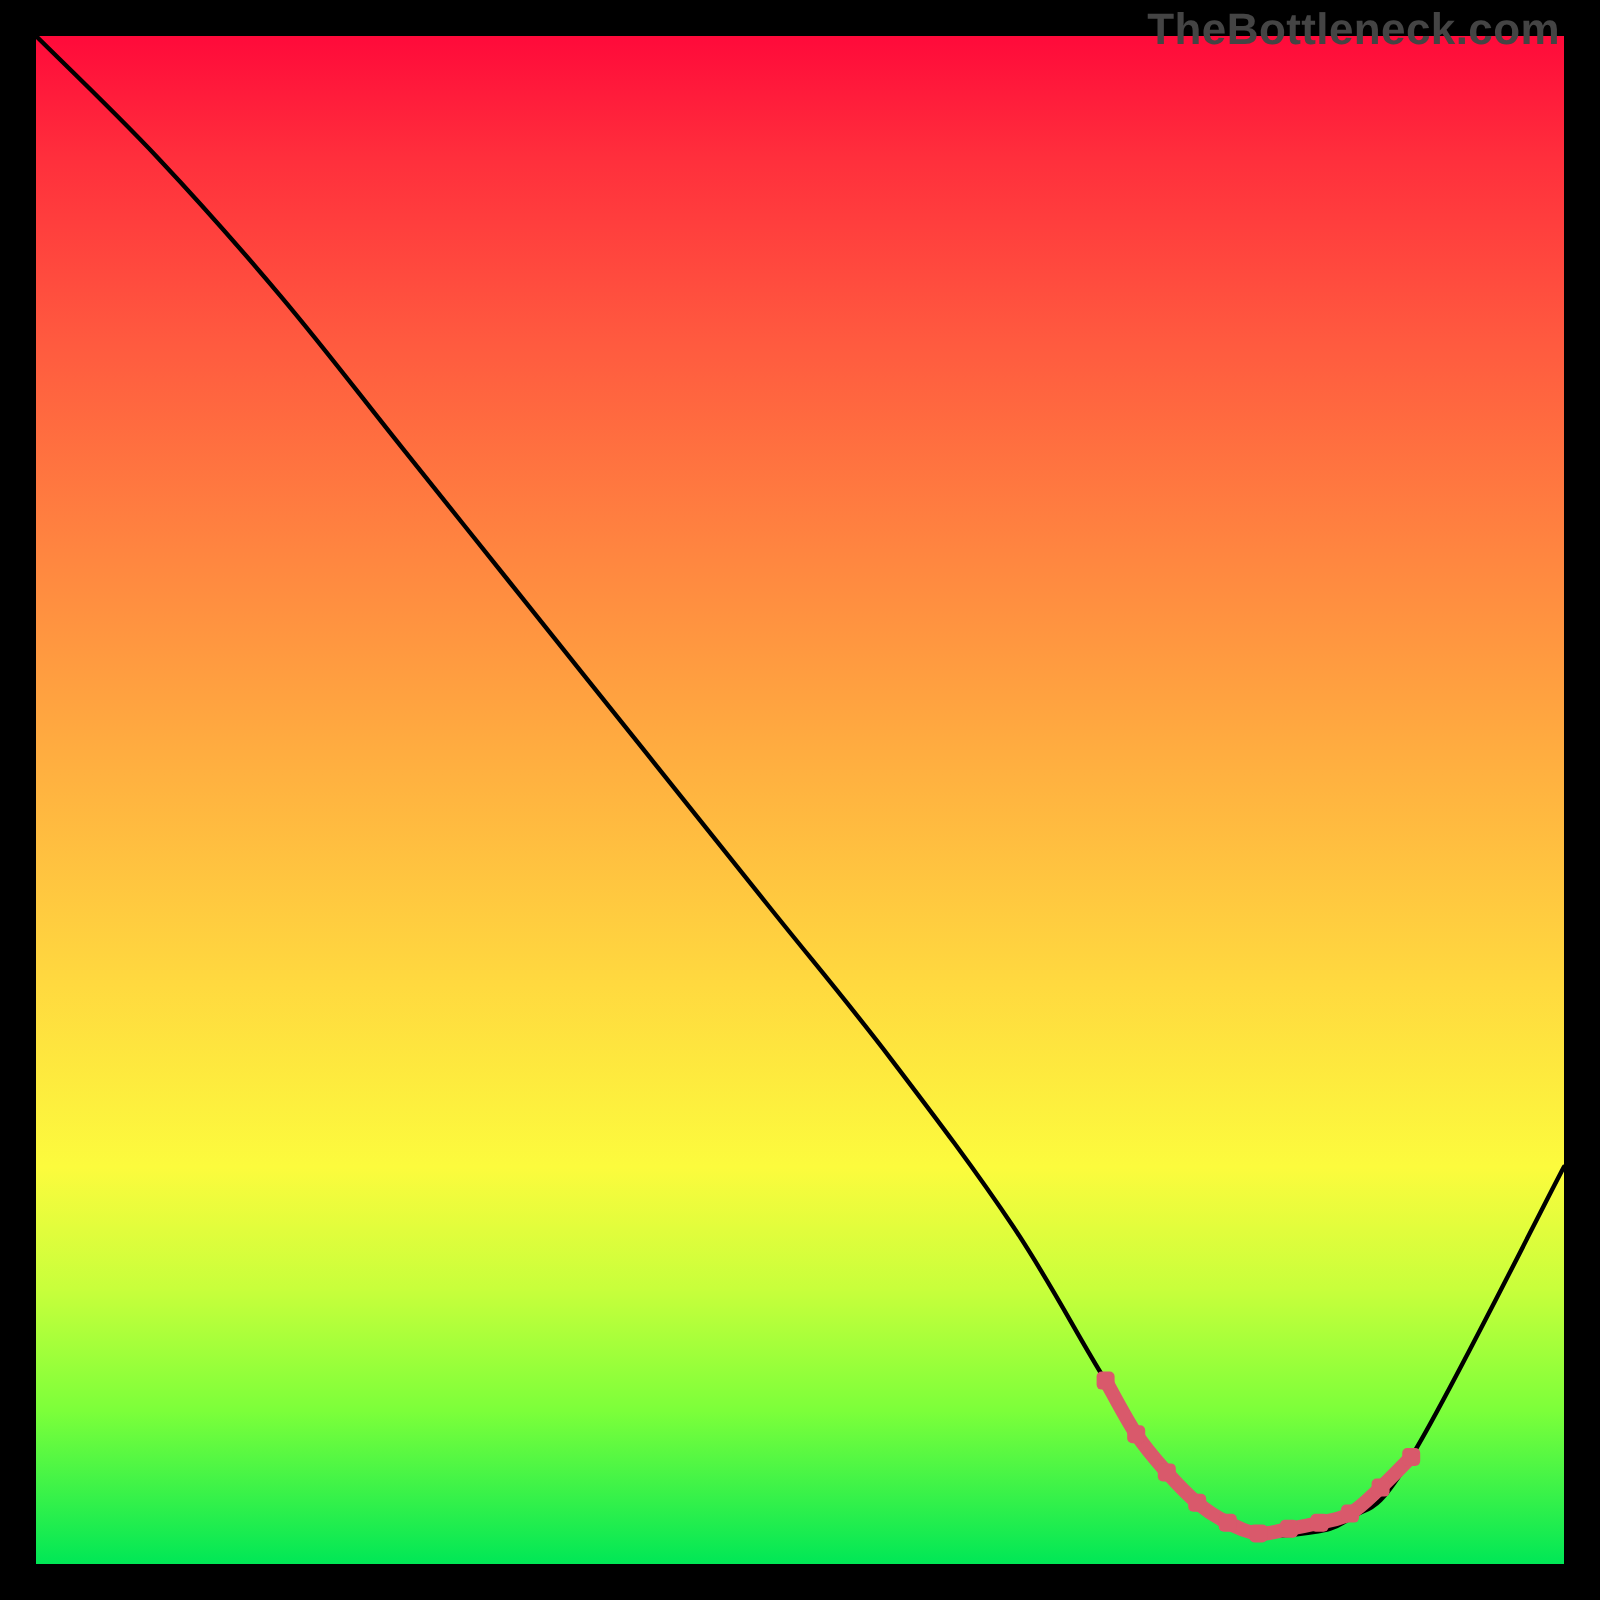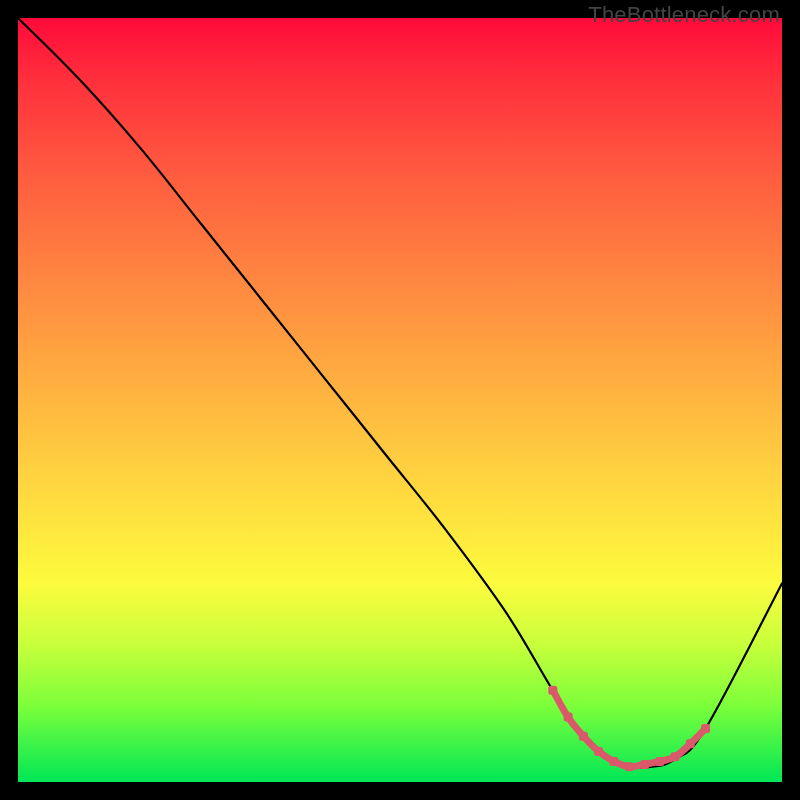--- a/index.html
+++ b/index.html
@@ -35,21 +35,21 @@
       #c8ff3b 82%,
       #7cff3a 90%,
       #00e756 100%);
   }
   .watermark {
     position: absolute;
     top: 2px;
     right: 20px;
     color: #444;
     font-size: 22px;
-    font-weight: 400;
+    font-weight: 700;
     letter-spacing: 0.2px;
     z-index: 5;
     margin-left: 12px;
   }
   svg.curve {
     position: absolute;
     left: 0;
     top: 0;
     width: 764px;
     height: 764px;

